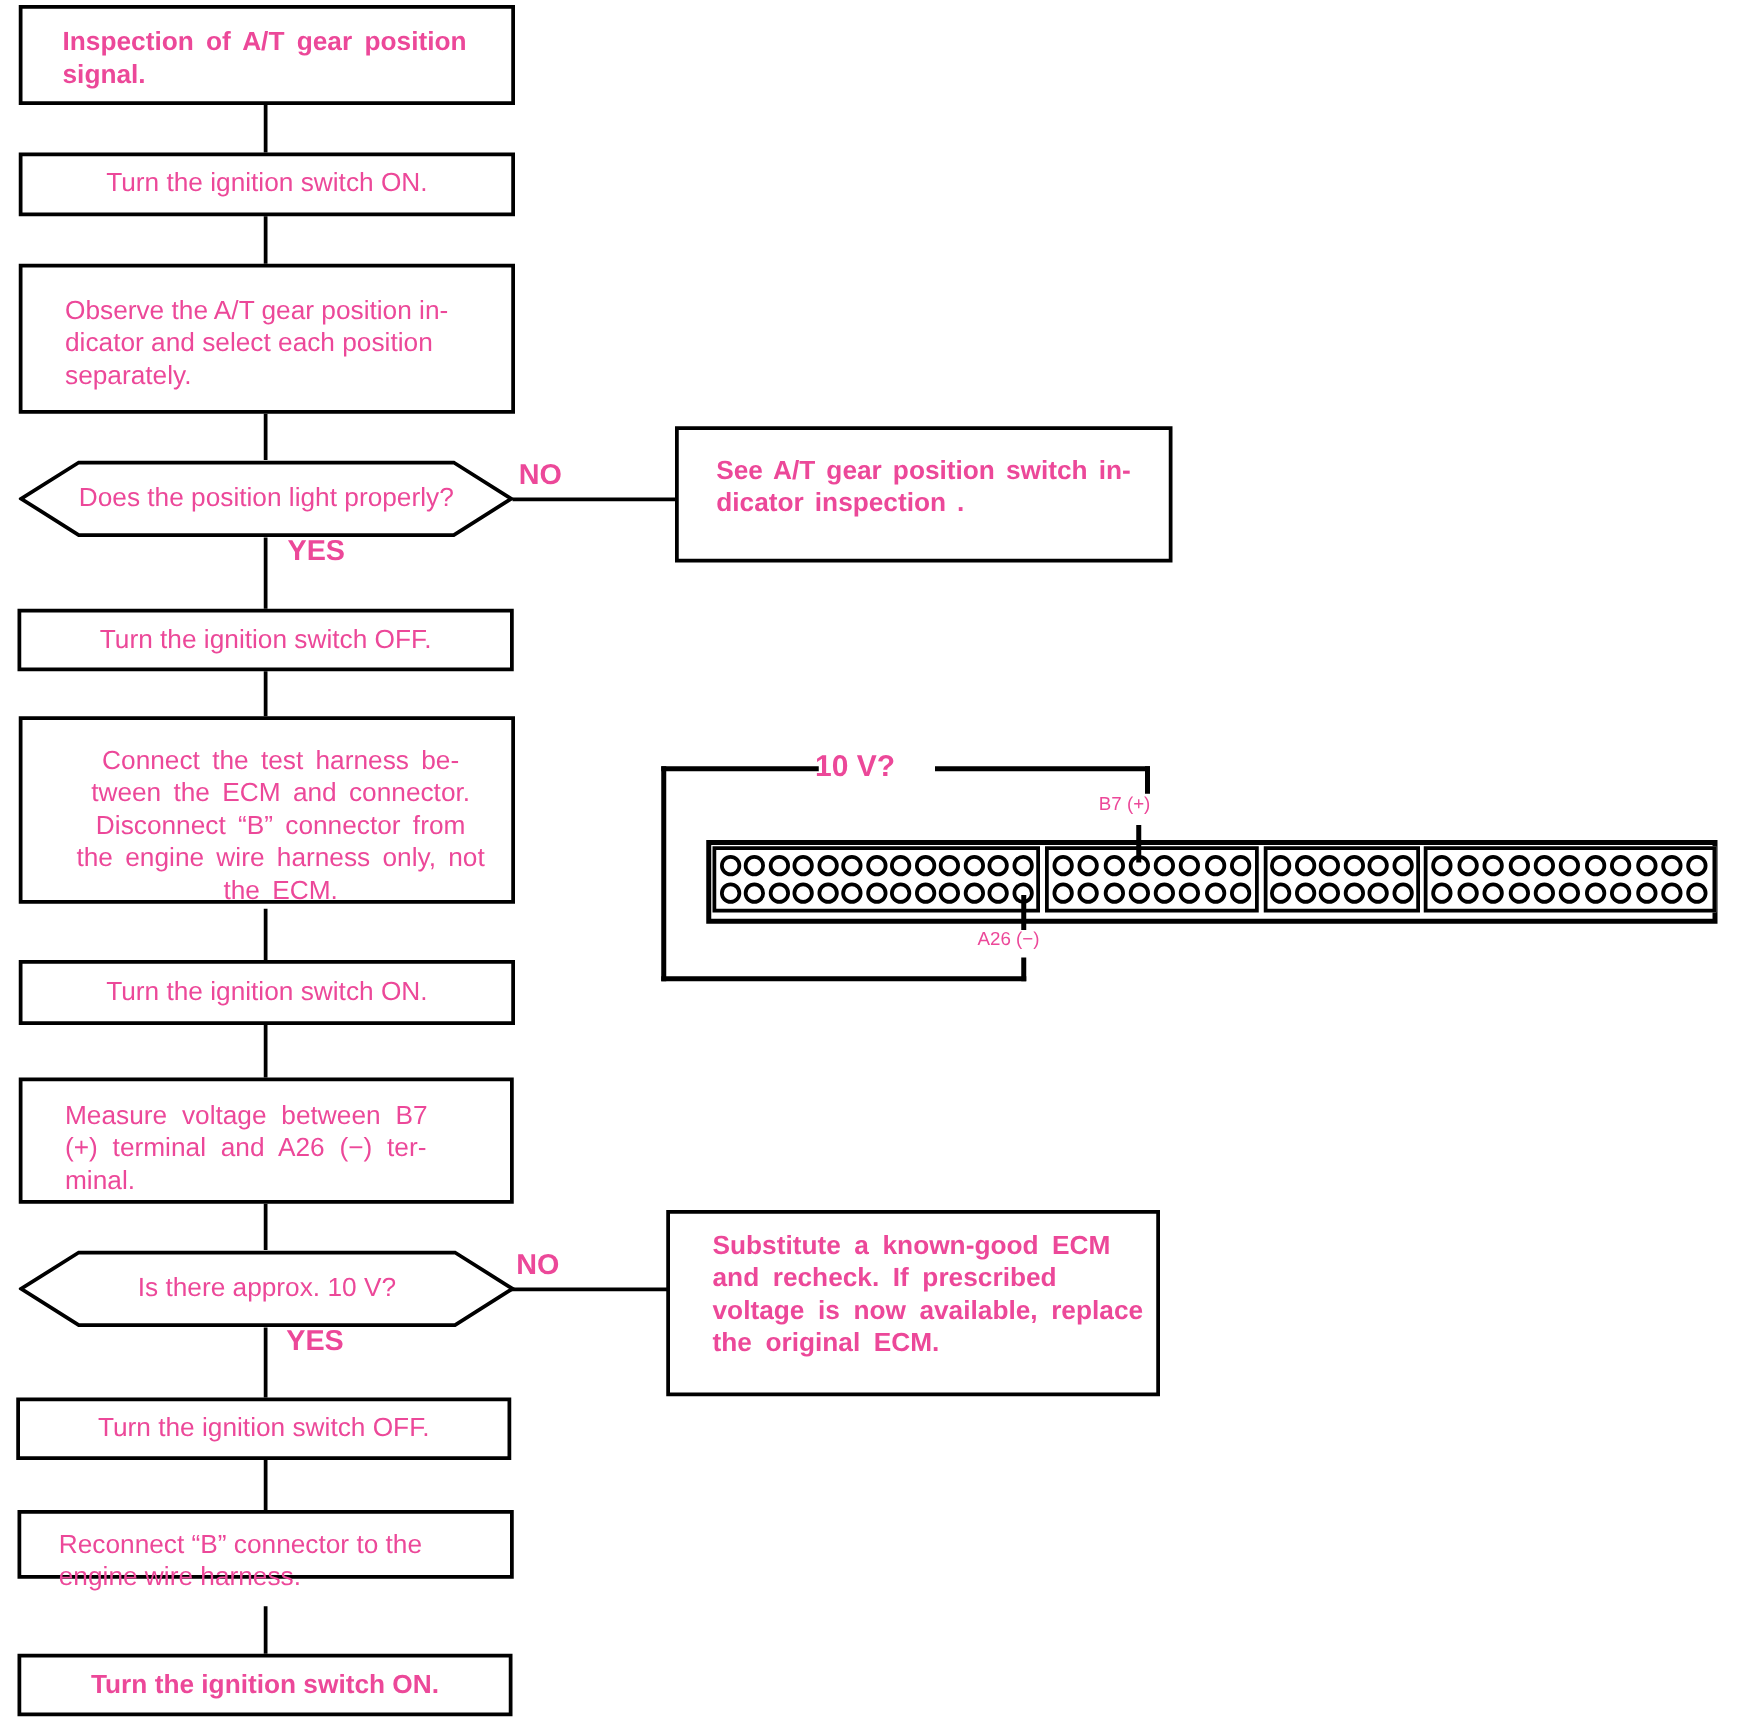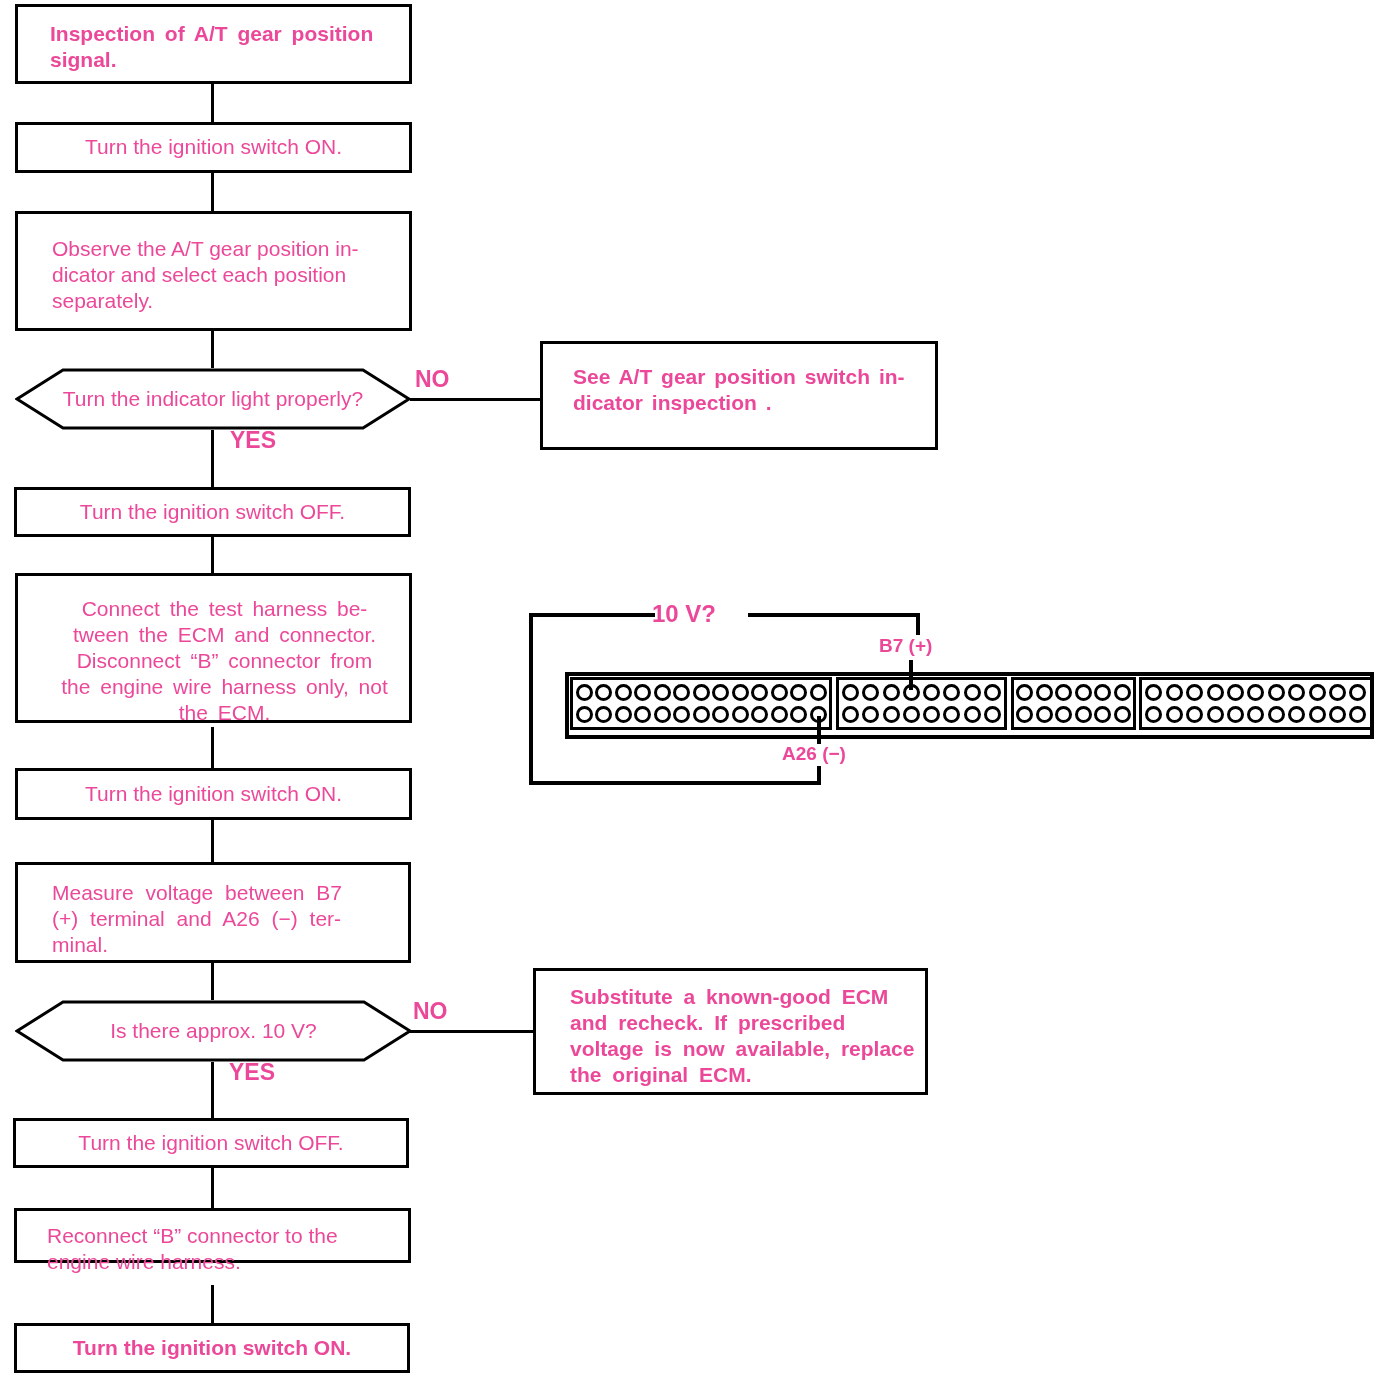--- a/index.html
+++ b/index.html
@@ -16,21 +16,21 @@
   .ws3 { word-spacing:3px; } .ws4 { word-spacing:4px; } .ws5 { word-spacing:5px; } .ws6 { word-spacing:6px; }
   .vline, .hline { position:absolute; background:#000; }
   .hex { position:absolute; }
   .hex svg { display:block; }
   .hex .hex-text {
     position:absolute; left:0; top:0; right:0; bottom:0;
     display:flex; align-items:center; justify-content:center;
     font-size:21px; text-align:center;
   }
   .lbl { position:absolute; font-weight:bold; font-size:23px; line-height:1; }
-  .lbl-sm { position:absolute; font-weight:bold; font-size:19px; line-height:1; }
+  .lbl-sm { position:absolute; font-weight:normal; font-size:15px; line-height:1; }
   .conn-outer { position:absolute; border:4px solid #000; background:#fff; box-sizing:content-box; }
   .conn-block {
     position:absolute; border:3px solid #000; background:#fff; box-sizing:border-box;
     display:flex; flex-direction:column; justify-content:space-evenly;
   }
   .pin-row { display:flex; justify-content:space-evenly; align-items:center; }
   .pin {
     width:11px; height:11px; border:3px solid #000; border-radius:50%; background:#fff;
     display:inline-block;
   }
@@ -46,21 +46,21 @@
   <div class="box center" style="left:15px; top:122px; width:397px; height:51px;">Turn the ignition switch ON.</div>
 
   <div class="box" style="left:15px; top:211px; width:397px; height:120px; padding:22px 8px 0 34px;">Observe the A/T gear position in-
 dicator and select each position
 separately.</div>
 
   <div class="hex" style="left:15px; top:368px; width:396px; height:62px;">
     <svg width="396" height="62" viewBox="0 0 396 62">
       <polygon points="48,2 348,2 394,31 348,60 48,60 2,31" fill="#ffffff" stroke="#000000" stroke-width="3"></polygon>
     </svg>
-    <div class="hex-text">Turn the indicator light properly?</div>
+    <div class="hex-text">Does the position light properly?</div>
   </div>
 
   <div class="box center" style="left:14px; top:487px; width:397px; height:50px;">Turn the ignition switch OFF.</div>
 
   <div class="box ws4" style="left:15px; top:573px; width:397px; height:150px; padding:20px 8px 0 30px;text-align:center;">Connect the test harness be-
 tween the ECM and connector.
 Disconnect “B” connector from
 the engine wire harness only, not
 the ECM.</div>
 
@@ -80,21 +80,21 @@
   <div class="box center" style="left:13px; top:1118px; width:396px; height:50px;">Turn the ignition switch OFF.</div>
 
   <div class="box" style="left:14px; top:1208px; width:397px; height:55px; padding:12px 8px 0 30px;">Reconnect “B” connector to the
 engine wire harness.</div>
 
   <div class="box center bold" style="left:14px; top:1323px; width:396px; height:50px;">Turn the ignition switch ON.</div>
 
   <div class="box bold ws3" style="left:540px; top:341px; width:398px; height:109px; padding:20px 8px 12px 30px;">See A/T gear position switch in-
 dicator  inspection .</div>
 
-  <div class="box bold ws5" style="left:533px; top:968px; width:395px; height:127px; padding:13px 8px 0 34px;">Substitute a known-good ECM
+  <div class="box bold ws5" style="left:533px; top:968px; width:395px; height:149px; padding:13px 8px 0 34px;">Substitute a known-good ECM
 and recheck. If prescribed
 voltage is now available, replace
 the original ECM.</div>
 
   <div class="vline" style="left:211px; top:84px;  width:3px; height:38px;"></div>
   <div class="vline" style="left:211px; top:173px; width:3px; height:38px;"></div>
   <div class="vline" style="left:211px; top:331px; width:3px; height:37px;"></div>
   <div class="vline" style="left:211px; top:430px; width:3px; height:57px;"></div>
   <div class="vline" style="left:211px; top:537px; width:3px; height:36px;"></div>
   <div class="vline" style="left:211px; top:727px; width:3px; height:41px;"></div>

